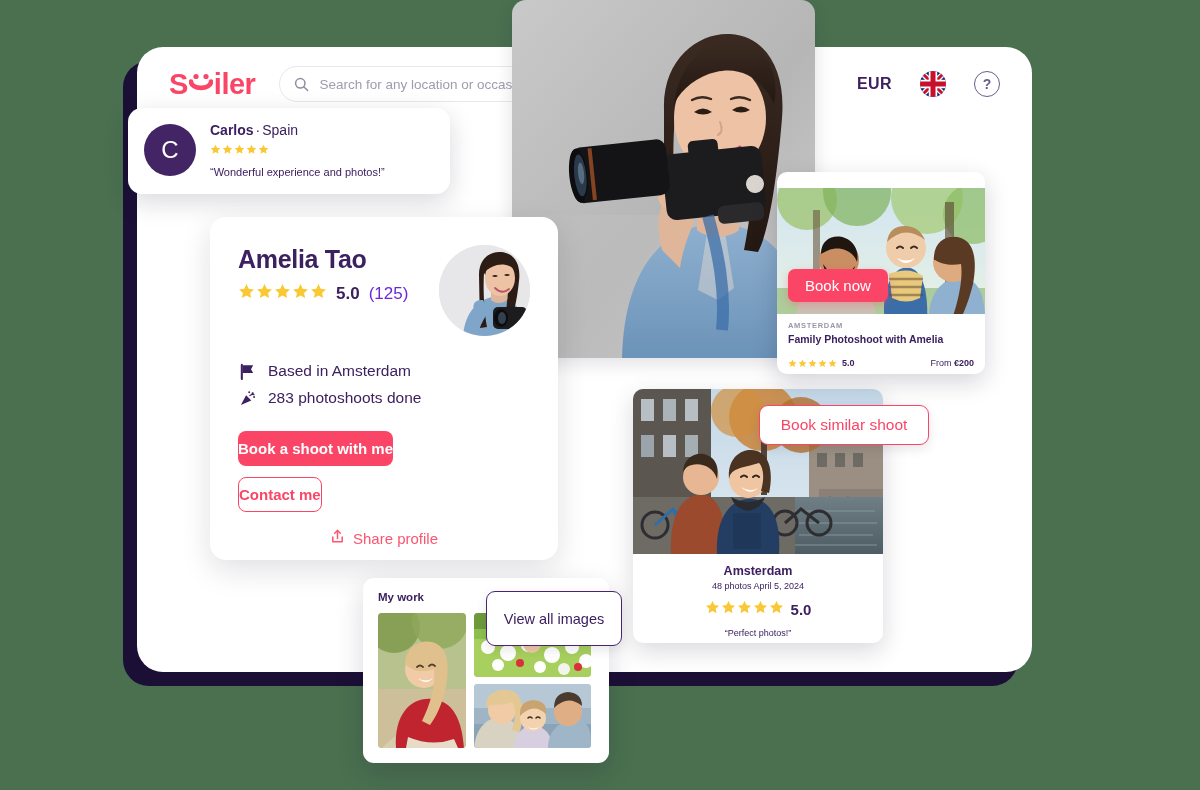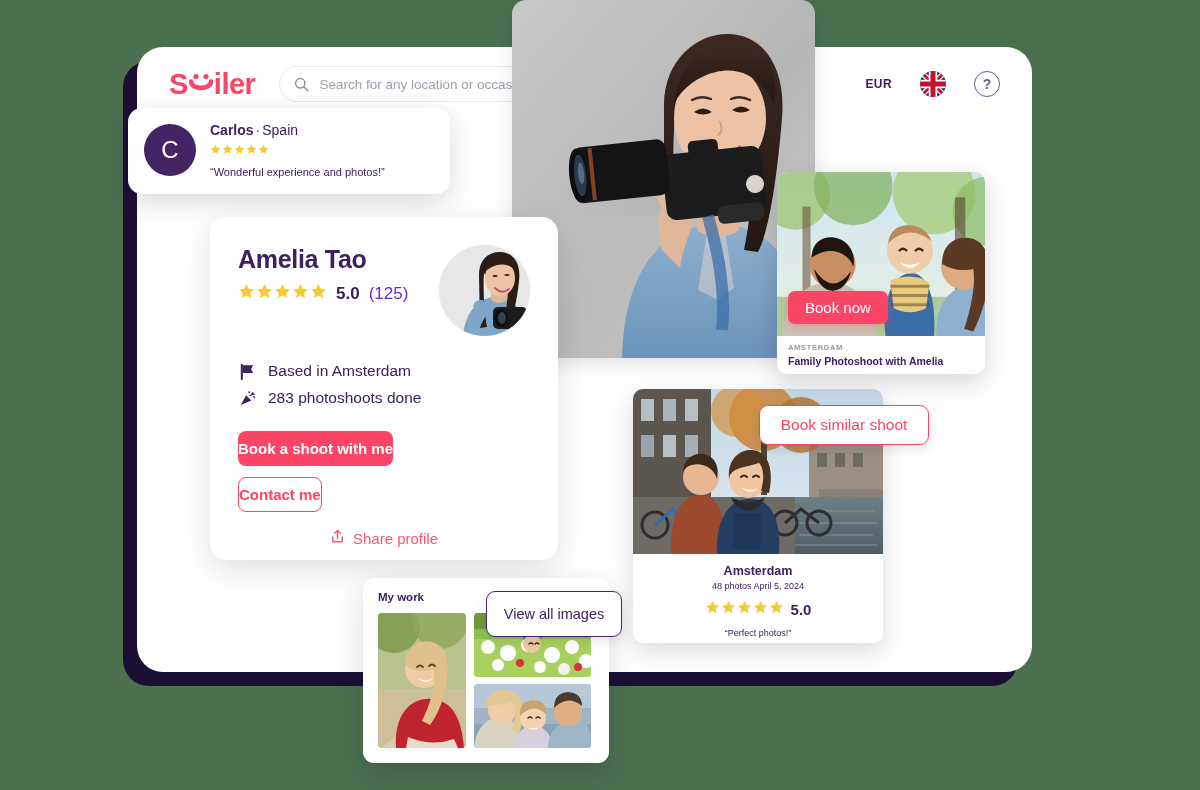--- a/index.html
+++ b/index.html
@@ -82,21 +82,21 @@
   .search-input::placeholder { color: #9d9dae; }
 
   
   .header-right {
     margin-left: auto;
     display: flex;
     align-items: center;
     gap: 28px;
   }
   .currency {
-    font-size: 12px; font-weight: 700;
+    font-size: 16px; font-weight: 700;
     color: #3d2060; letter-spacing: 0.4px;
   }
   .flag-circle {
     width: 26px; height: 26px;
     border-radius: 50%;
     overflow: hidden;
     position: relative;
     flex: 0 0 auto;
   }
   .help-circle {
@@ -237,22 +237,23 @@
     left: 777px; top: 172px;
     width: 208px; height: 202px;
     background: #fff;
     border-radius: 10px;
     box-shadow: 0 8px 24px rgba(20,10,40,.18);
     overflow: hidden;
     z-index: 50;
   }
   .booking-photo {
     position: relative;
-    height: 164px;
+    height: 126px;
     overflow: hidden;
+    margin-top: 16px;
   }
   .book-now-btn {
     position: absolute;
     left: 11px; bottom: 12px;
     background: #fb4566; color: #fff;
     border: none;
     border-radius: 7px;
     padding: 8px 17px;
     font-size: 15px; font-weight: 500;
     font-family: "Liberation Sans", sans-serif;
@@ -318,21 +319,21 @@
     left: 759px; top: 405px;
     width: 170px; height: 40px;
     border: 1.8px solid #fb4566;
     color: #fb4566;
     font-size: 15.5px;
     z-index: 60;
     box-shadow: 0 4px 12px rgba(20,10,40,.10);
   }
   .tooltip-purple {
     left: 486px; top: 591px;
-    width: 136px; height: 46px;
+    width: 136px; height: 55px;
     border: 1.8px solid #4a2472;
     color: #3d2060;
     font-size: 14.5px;
     z-index: 62;
     box-shadow: 0 4px 12px rgba(20,10,40,.10);
   }
 
   
   .mywork-card {
     position: absolute;

